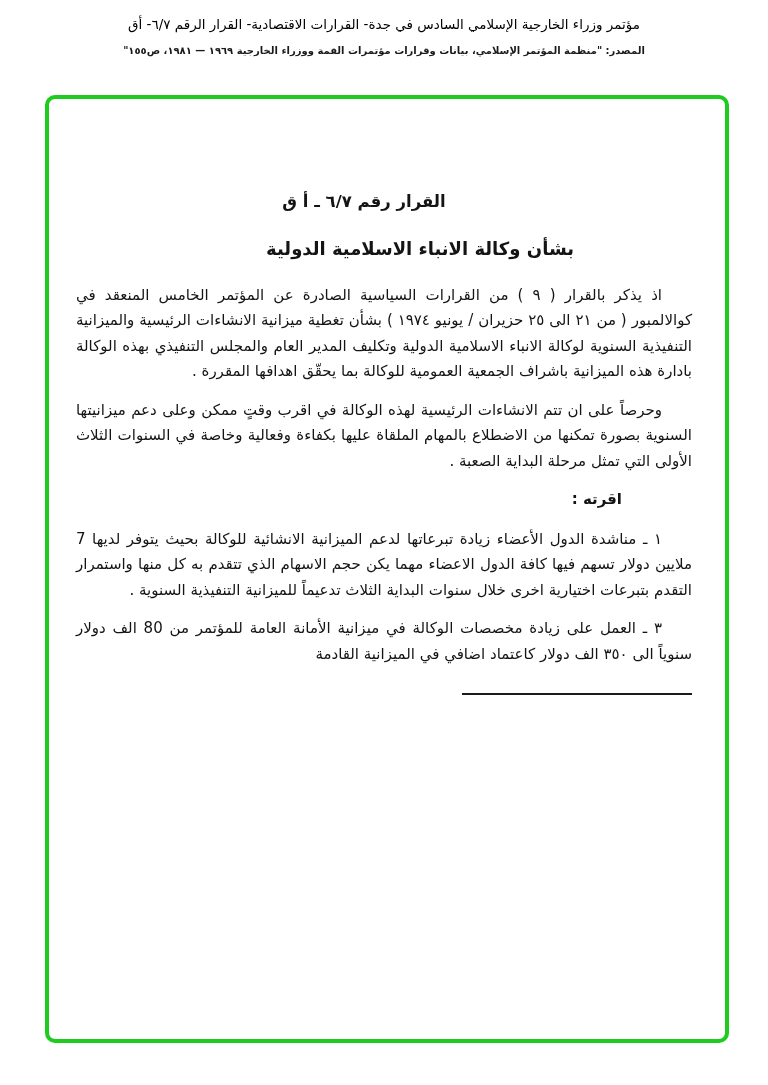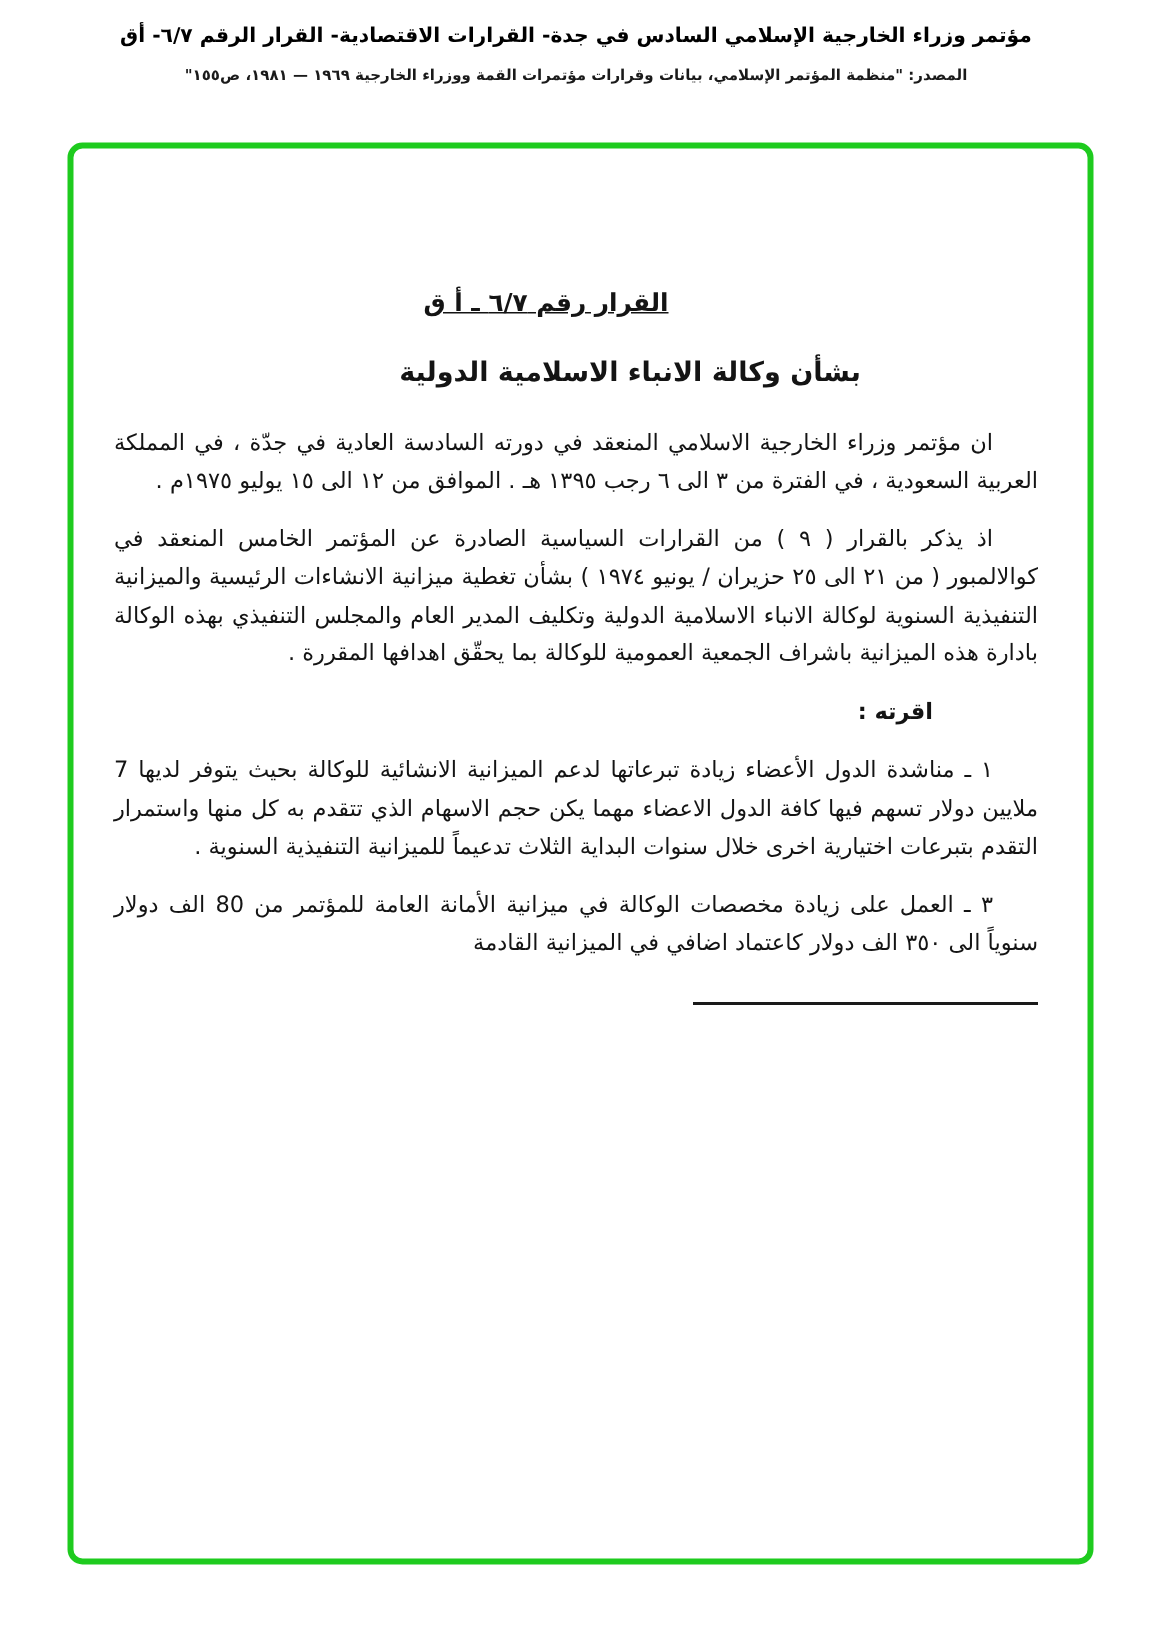--- a/index.html
+++ b/index.html
@@ -20,21 +20,21 @@
   .top-header {
     position: absolute;
     top: 16px;
     left: 0;
     width: 768px;
     text-align: center;
     direction: rtl;
   }
   .top-title {
     font-size: 13.5px;
-    font-weight: bold;
+    font-weight: normal;
     color: #000;
   }
   .top-source {
     font-size: 10px;
     font-weight: bold;
     margin-top: 13px;
     color: #1a1a1a;
   }
 
   
@@ -62,21 +62,20 @@
     line-height: 1.7;
     color: #141414;
   }
   .doc-title {
     text-align: center;
     font-size: 16.5px;
     font-weight: 600;
     letter-spacing: 1px;
     margin: 0 0 18px 0;
     text-indent: 40px; 
-    text-decoration: underline;
   }
   .doc-subtitle {
     font-weight: bold;
     font-size: 18px;
     text-align: right;
     margin: 0 118px 18px 0;
   }
   .para {
     margin: 0 0 13px 0;
     text-indent: 30px;
@@ -109,25 +108,25 @@
 </div>
 
 <div class="frame"></div>
 
 <div class="doc">
 
   <div class="doc-title">القرار رقم ٦/٧ ـ أ ق</div>
 
   <div class="doc-subtitle">بشأن وكالة الانباء الاسلامية الدولية</div>
 
-  <p class="para">ان مؤتمر وزراء الخارجية الاسلامي المنعقد في دورته السادسة العادية في جدّة ، في المملكة العربية السعودية ، في الفترة من ٣ الى ٦ رجب ١٣٩٥ هـ . الموافق من ١٢ الى ١٥ يوليو ١٩٧٥م .</p>
 
   <p class="para">اذ يذكر بالقرار ( ٩ ) من القرارات السياسية الصادرة عن المؤتمر الخامس المنعقد في كوالالمبور ( من ٢١ الى ٢٥ حزيران / يونيو ١٩٧٤ ) بشأن تغطية ميزانية الانشاءات الرئيسية والميزانية التنفيذية السنوية لوكالة الانباء الاسلامية الدولية وتكليف المدير العام والمجلس التنفيذي بهذه الوكالة بادارة هذه الميزانية باشراف الجمعية العمومية للوكالة بما يحقّق اهدافها المقررة .</p>
 
 
+  <p class="para">وحرصاً على ان تتم الانشاءات الرئيسية لهذه الوكالة في اقرب وقتٍ ممكن وعلى دعم ميزانيتها السنوية بصورة تمكنها من الاضطلاع بالمهام الملقاة عليها بكفاءة وفعالية وخاصة في السنوات الثلاث الأولى التي تمثل مرحلة البداية الصعبة .</p>
 
   <div class="decides">اقرته :</div>
 
   <p class="item">١ ـ مناشدة الدول الأعضاء زيادة تبرعاتها لدعم الميزانية الانشائية للوكالة بحيث يتوفر لديها 7 ملايين دولار تسهم فيها كافة الدول الاعضاء مهما يكن حجم الاسهام الذي تتقدم به كل منها واستمرار التقدم بتبرعات اختيارية اخرى خلال سنوات البداية الثلاث تدعيماً للميزانية التنفيذية السنوية .</p>
 
 
   <p class="item">٣ ـ العمل على زيادة مخصصات الوكالة في ميزانية الأمانة العامة للمؤتمر من 80 الف دولار سنوياً الى ٣٥٠ الف دولار كاعتماد اضافي في الميزانية القادمة</p>
 
 
 

